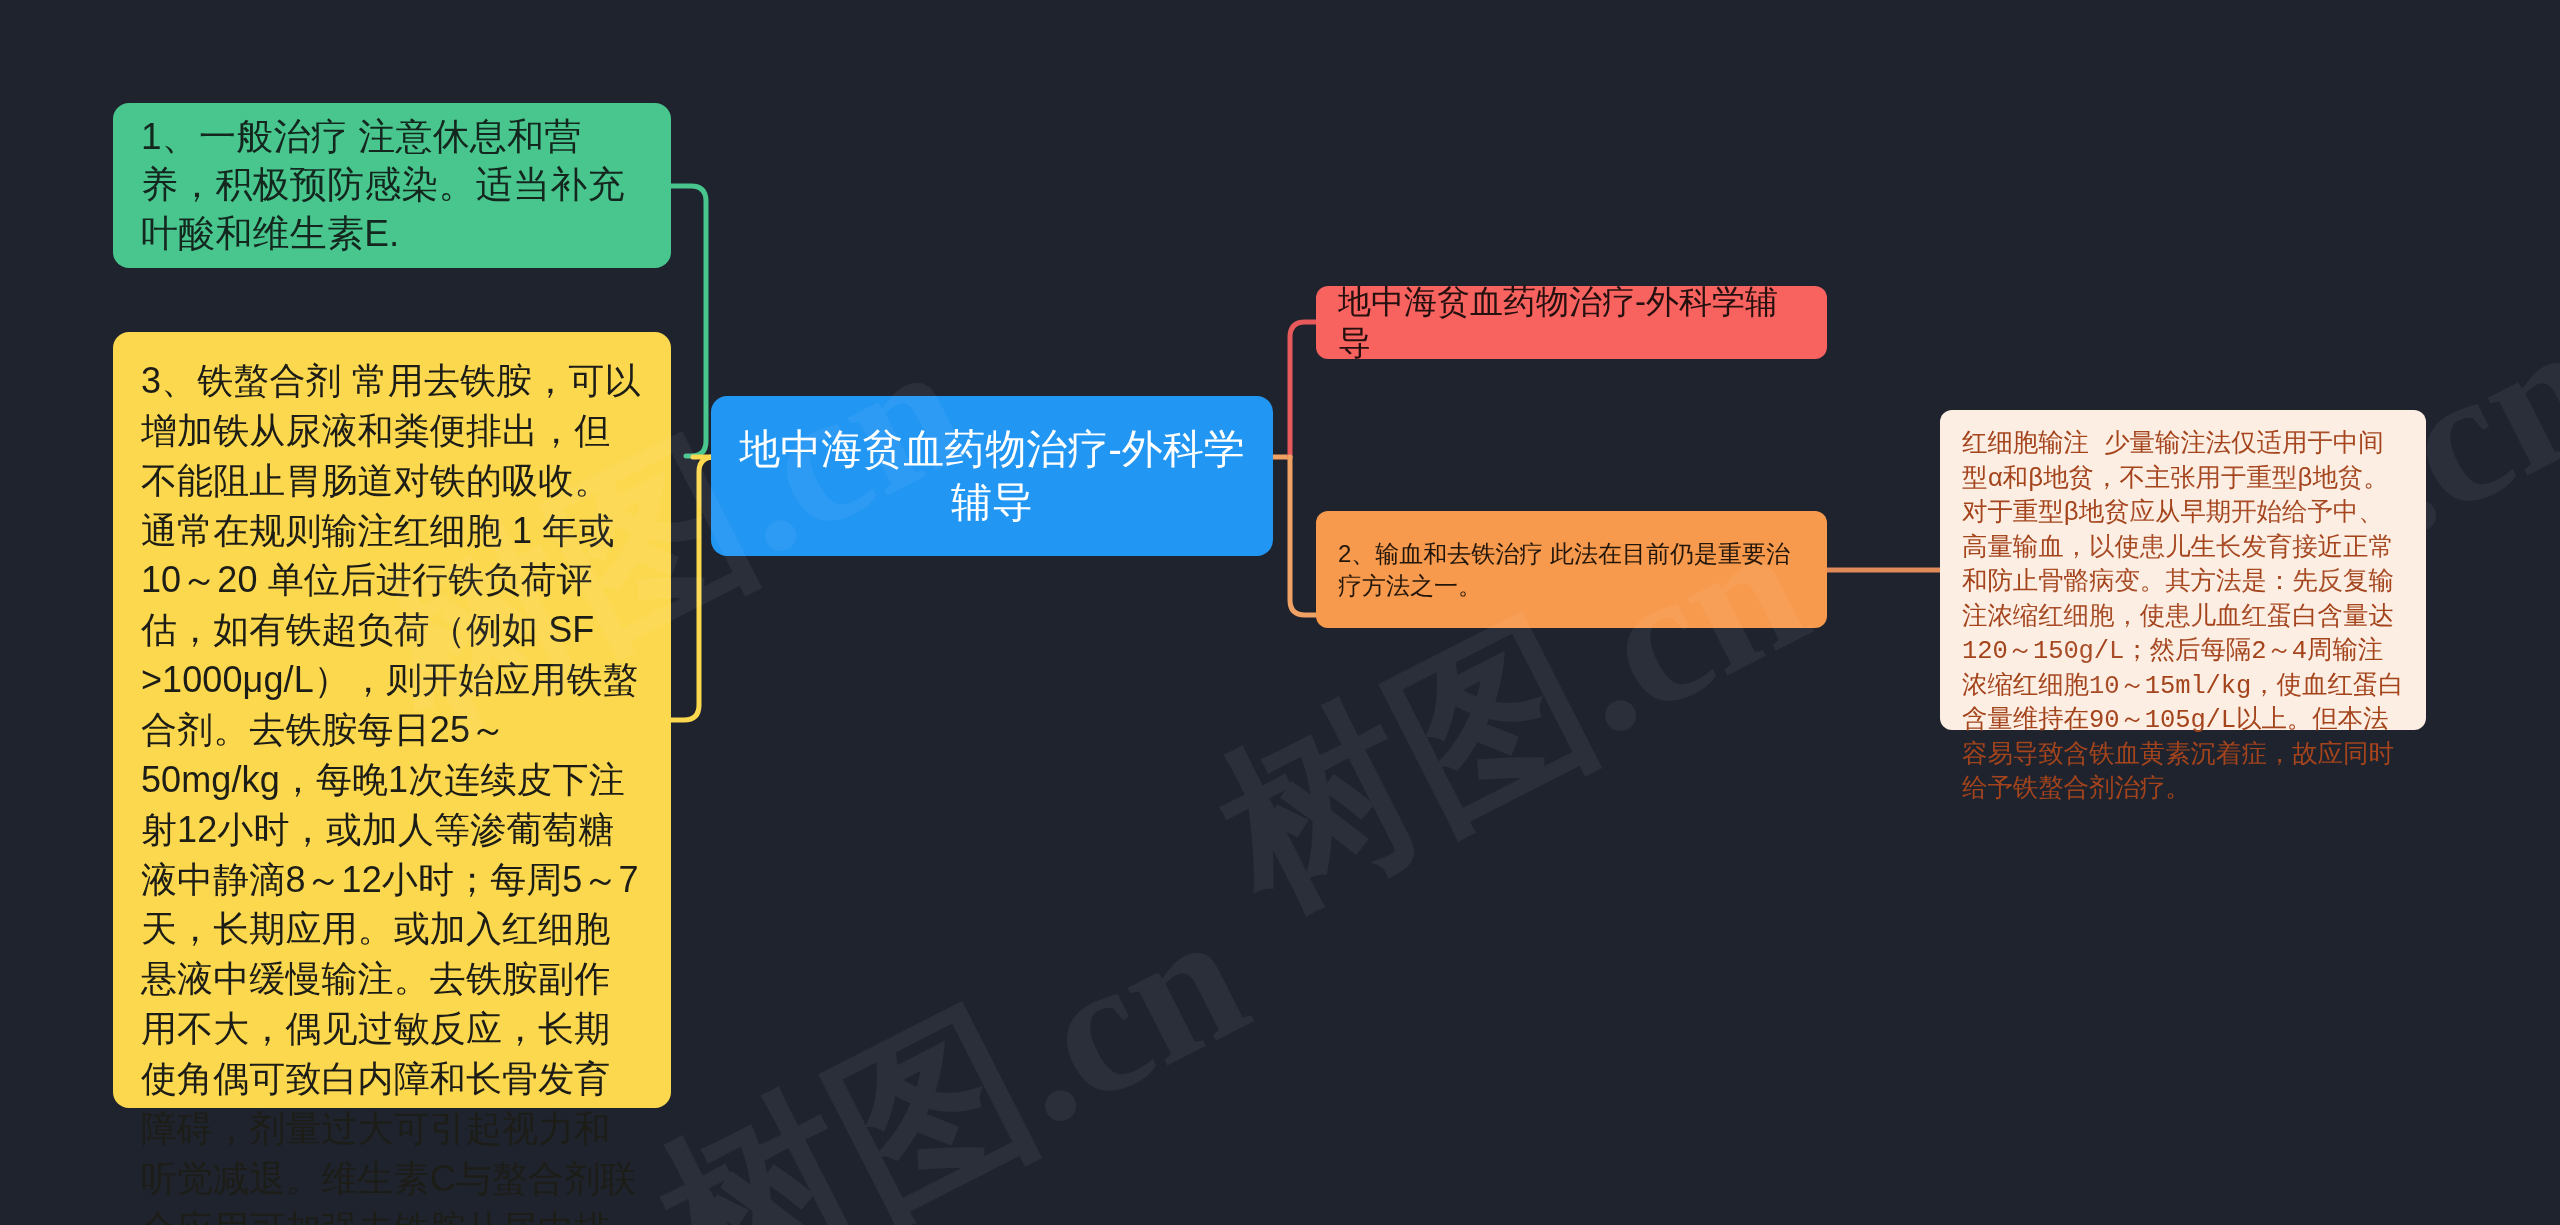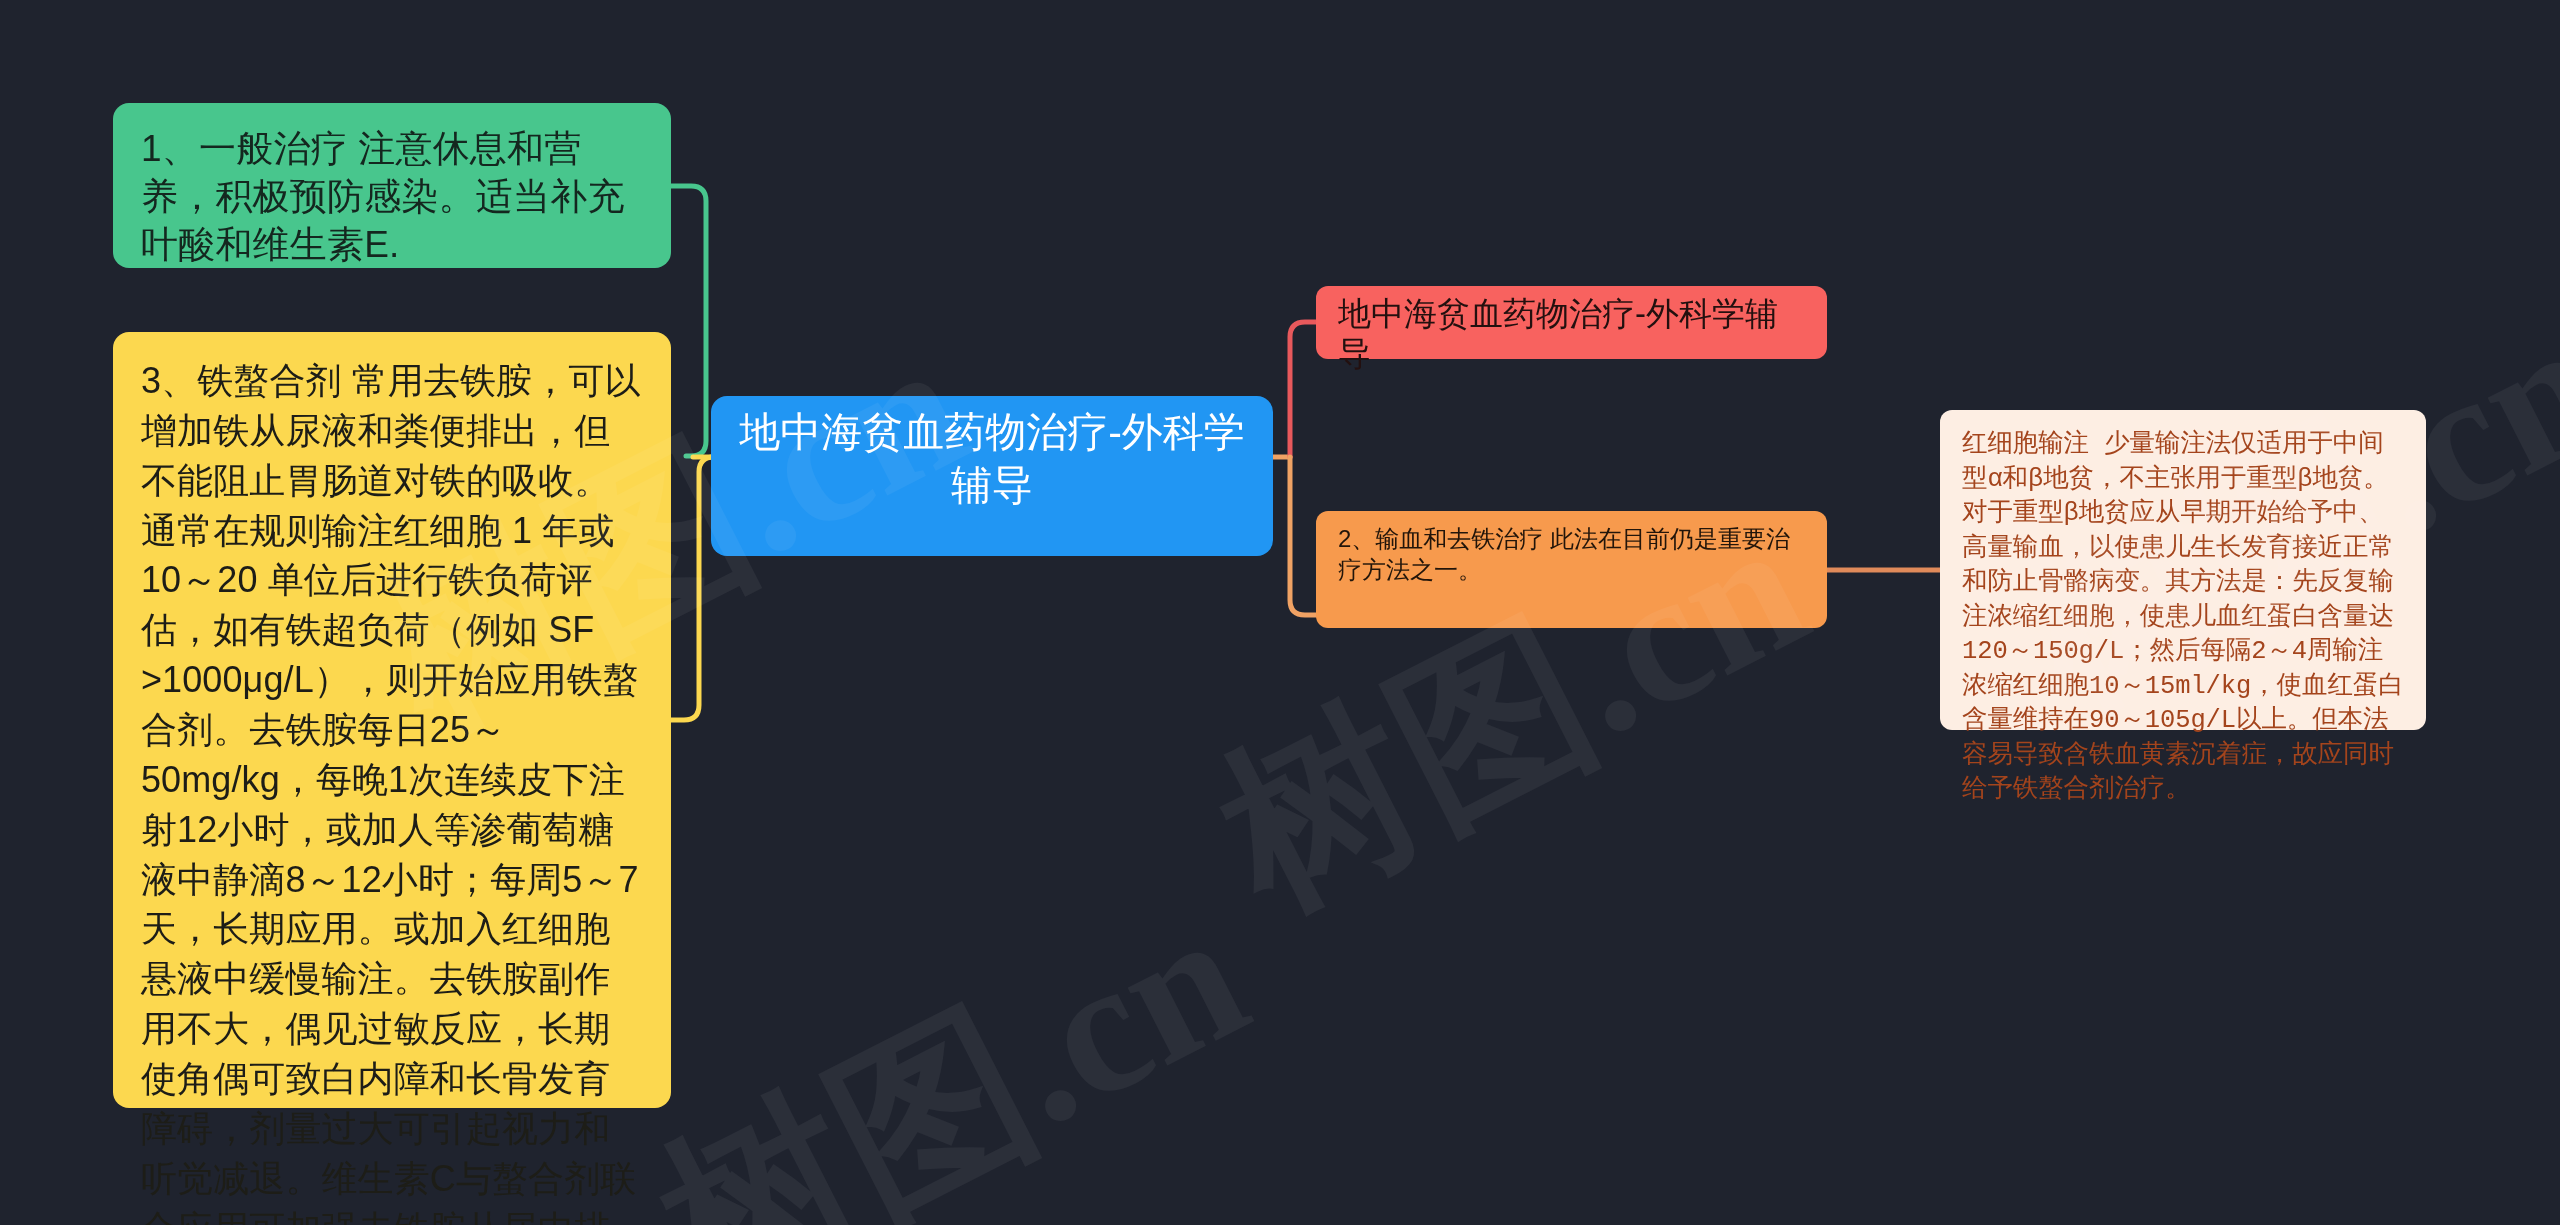--- a/index.html
+++ b/index.html
@@ -46,21 +46,21 @@
     pointer-events: none;
   }
 
   
   .node {
     position: absolute;
     box-sizing: border-box;
     border-radius: 14px;
     z-index: 4;
     display: flex;
-    align-items: flex-start;
+    align-items: center;
   }
   .node .txt {
     display: block;
     width: 100%;
     white-space: pre-wrap;
     word-break: break-word;
   }
 
   
   #node-general {

